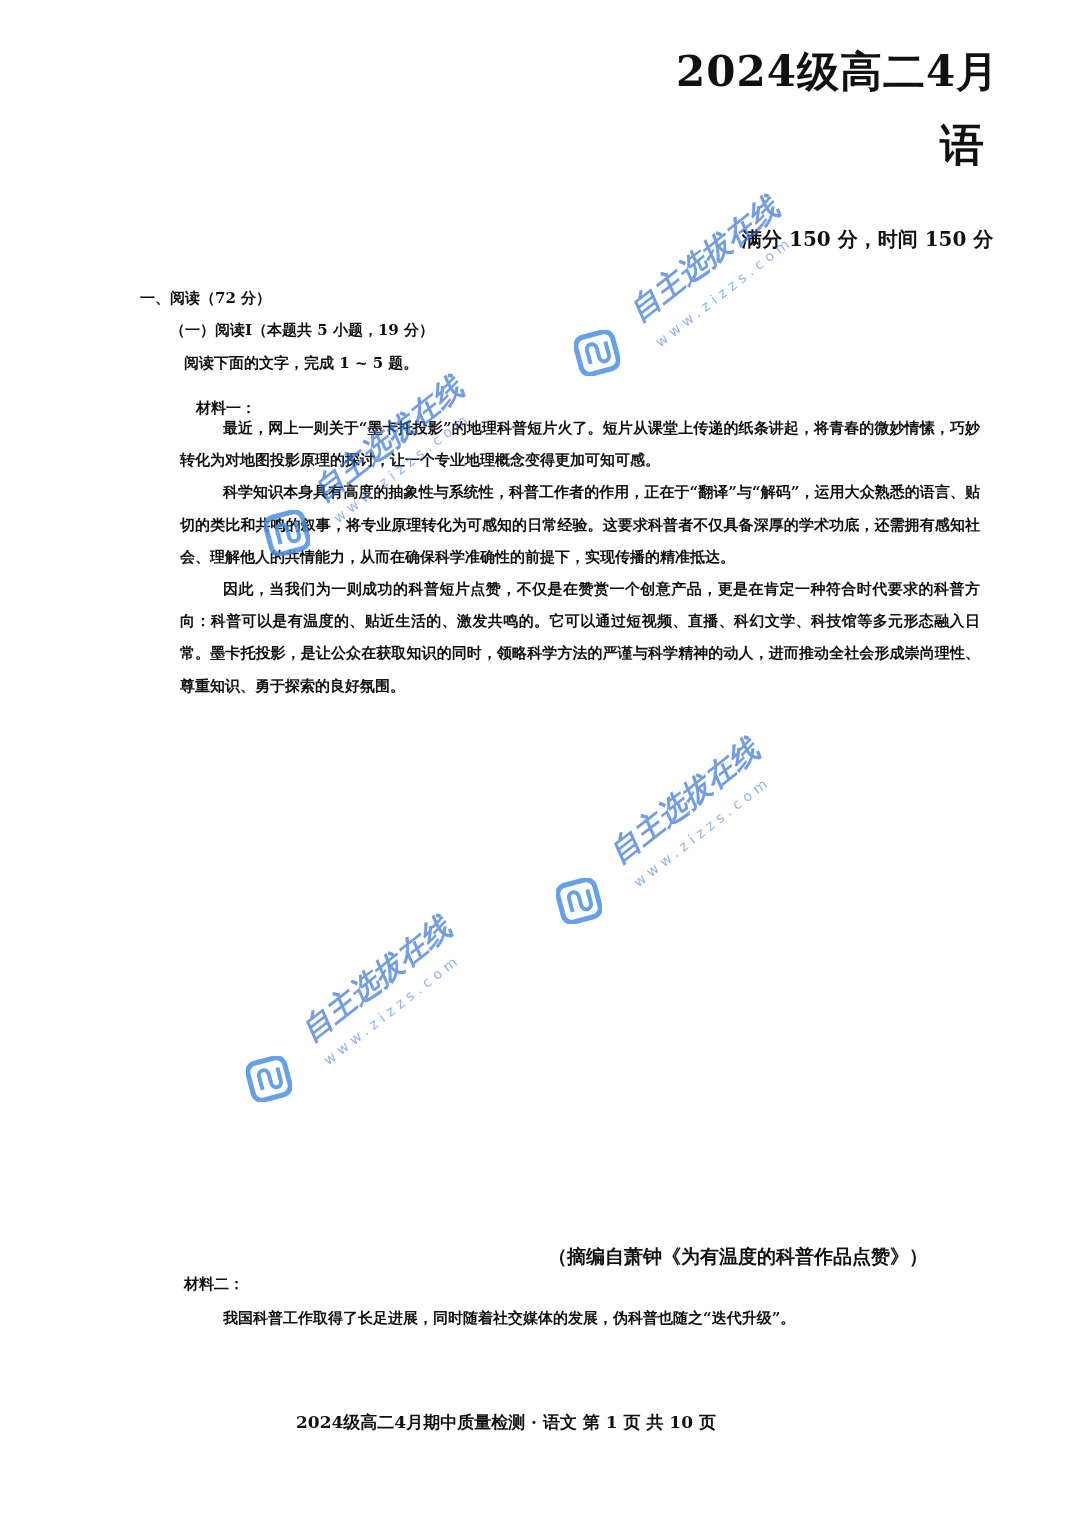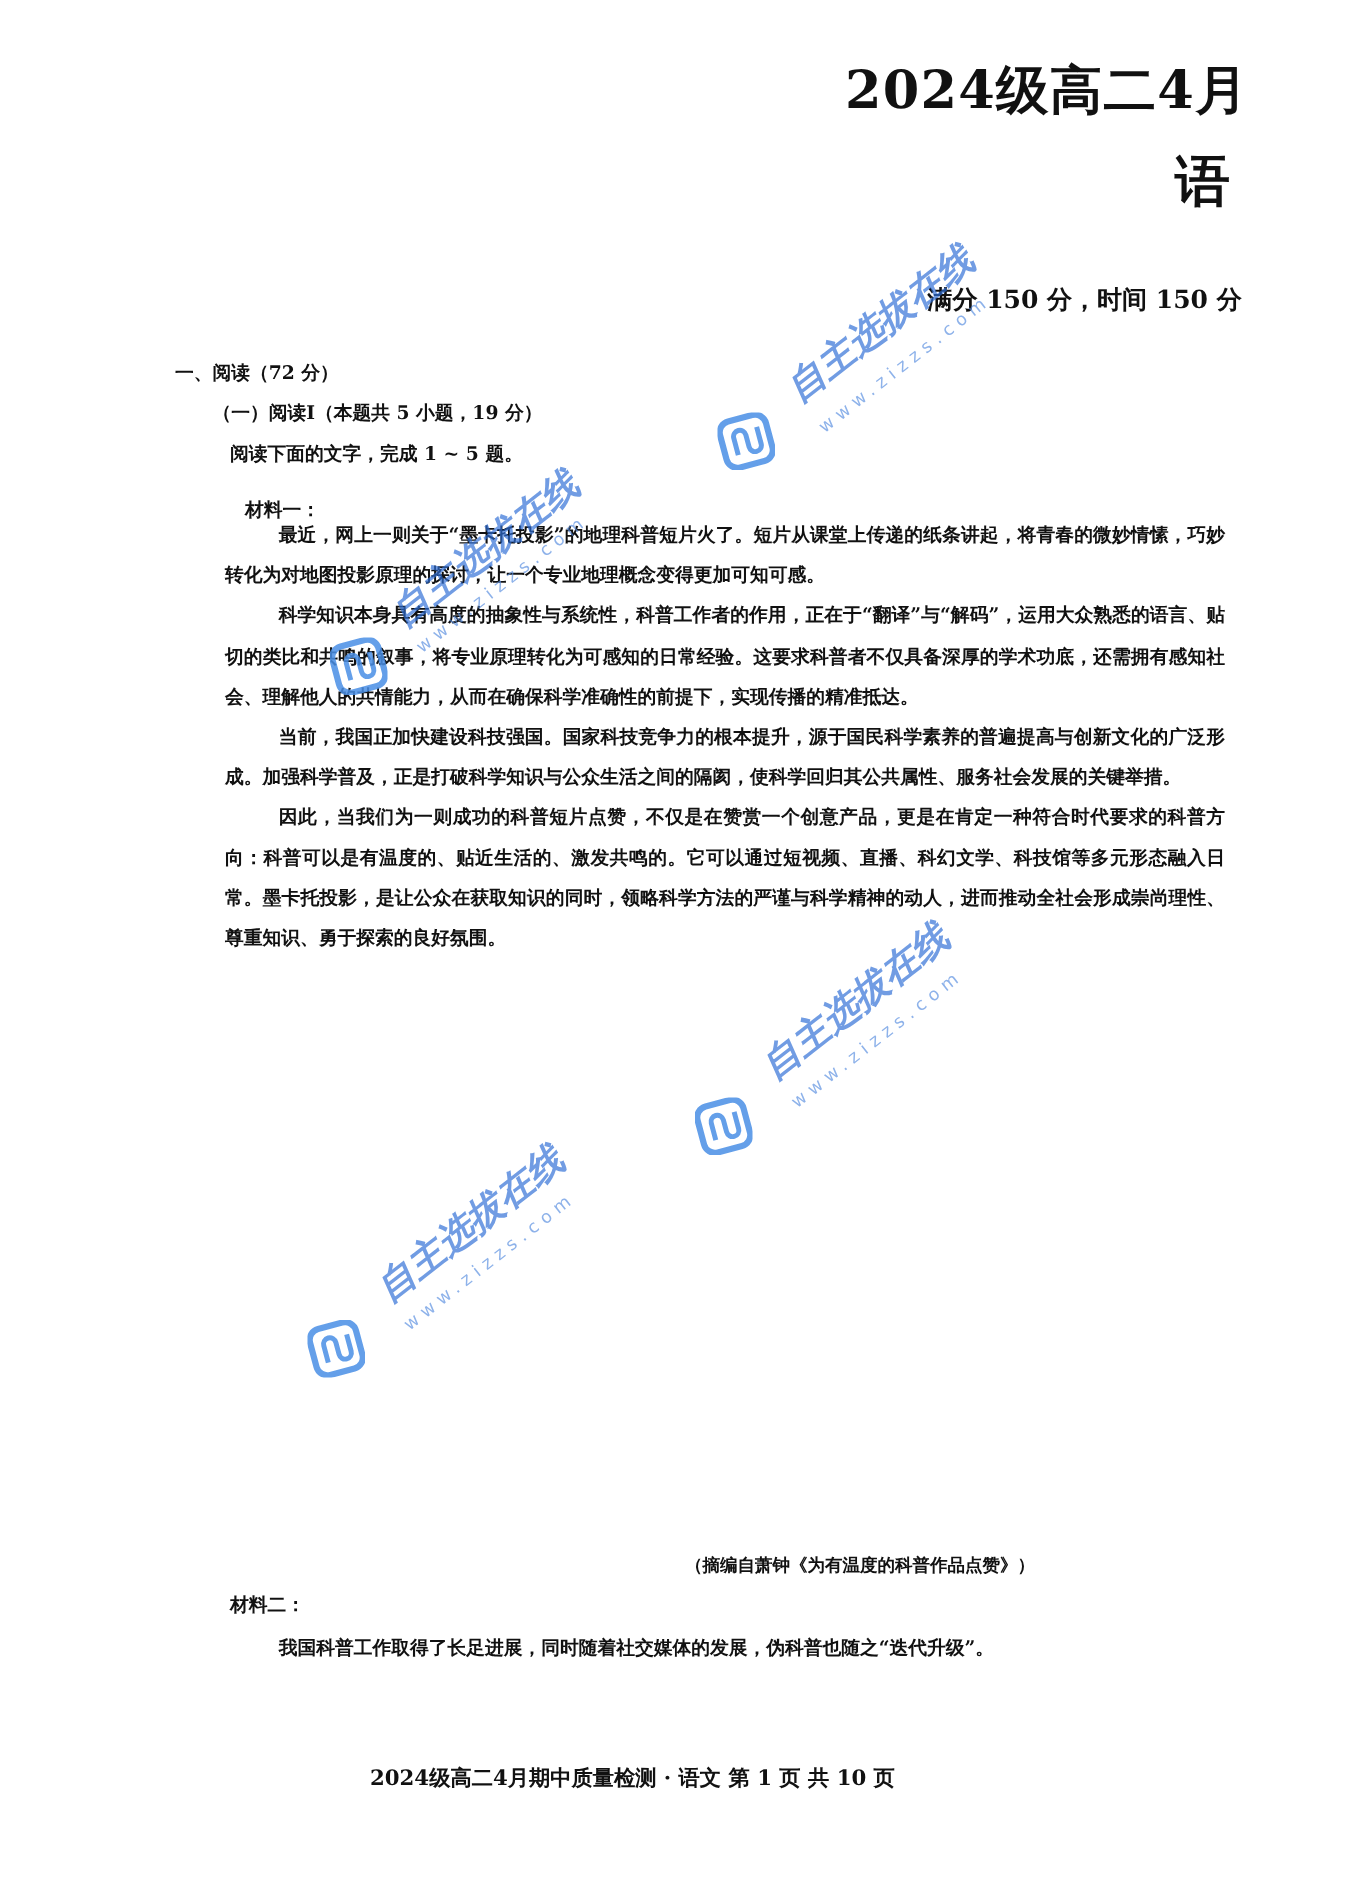--- a/index.html
+++ b/index.html
@@ -6,21 +6,21 @@
   body { width:1080px; height:1519px; position:relative; overflow:hidden;
          font-family:"DejaVu Serif","Liberation Serif",serif; color:#111; }
   .title1 { position:absolute; left:676px; top:44px; font-size:42px; font-weight:bold;
             letter-spacing:1px; white-space:nowrap; font-family:"DejaVu Serif",serif; }
   .title2 { position:absolute; left:940px; top:116px; font-size:44px; font-weight:bold; white-space:nowrap; }
   .meta { position:absolute; left:742px; top:226px; font-size:20px; font-weight:bold; white-space:nowrap; }
   .line { position:absolute; font-size:15px; font-weight:bold; white-space:nowrap; line-height:32px; }
   .para { position:absolute; left:140px; width:800px; font-size:15px; font-weight:bold;
           line-height:32.2px; text-align:justify;margin-left:40px; }
   .para p { margin:0; text-indent:43px; }
-  .source { position:absolute; left:548px; top:1244px; font-size:14px; font-weight:bold; white-space:nowrap; }
+  .source { position:absolute; left:548px; top:1244px; font-size:19px; font-weight:bold; white-space:nowrap; }
   .footer { position:absolute; left:296px; top:1411px; font-size:17px; font-weight:bold; white-space:nowrap; }
   .wm { position:absolute; pointer-events:none; opacity:0.85; }
   .wm-text { position:absolute; color:#2f6fd6; font-size:30px; font-weight:bold; font-style:italic;
              white-space:nowrap; transform:rotate(-38deg); transform-origin:left bottom; opacity:0.8; }
   .wm-url { position:absolute; color:#5a8fe0; font-size:14px; letter-spacing:5px;
             white-space:nowrap; transform:rotate(-38deg); transform-origin:left bottom; opacity:0.8;
             font-family:"DejaVu Sans",sans-serif; }
   .wm-logo { position:absolute; width:46px; height:46px; }
 </style>
 </head>
@@ -31,21 +31,20 @@
 <div class="meta">满分 150 分，时间 150 分</div>
 
 <div class="line" style="left:140px;top:282px;">一、阅读（72 分）</div>
 <div class="line" style="left:170px;top:314px;">（一）阅读Ⅰ（本题共 5 小题，19 分）</div>
 <div class="line" style="left:184px;top:347px;">阅读下面的文字，完成 1 ~ 5 题。</div>
 <div class="line" style="left:196px;top:380px;margin-top:12px;">材料一：</div>
 
 <div class="para" style="top:412px;">
   <p>最近，网上一则关于“墨卡托投影”的地理科普短片火了。短片从课堂上传递的纸条讲起，将青春的微妙情愫，巧妙转化为对地图投影原理的探讨，让一个专业地理概念变得更加可知可感。</p>
   <p>科学知识本身具有高度的抽象性与系统性，科普工作者的作用，正在于“翻译”与“解码”，运用大众熟悉的语言、贴切的类比和共鸣的叙事，将专业原理转化为可感知的日常经验。这要求科普者不仅具备深厚的学术功底，还需拥有感知社会、理解他人的共情能力，从而在确保科学准确性的前提下，实现传播的精准抵达。</p>
-  <p>当前，我国正加快建设科技强国。国家科技竞争力的根本提升，源于国民科学素养的普遍提高与创新文化的广泛形成。加强科学普及，正是打破科学知识与公众生活之间的隔阂，使科学回归其公共属性、服务社会发展的关键举措。</p>
   <p>因此，当我们为一则成功的科普短片点赞，不仅是在赞赏一个创意产品，更是在肯定一种符合时代要求的科普方向：科普可以是有温度的、贴近生活的、激发共鸣的。它可以通过短视频、直播、科幻文学、科技馆等多元形态融入日常。墨卡托投影，是让公众在获取知识的同时，领略科学方法的严谨与科学精神的动人，进而推动全社会形成崇尚理性、尊重知识、勇于探索的良好氛围。</p>
 </div>
 
 <div class="source">（摘编自萧钟《为有温度的科普作品点赞》）</div>
 <div class="line" style="left:184px;top:1268px;">材料二：</div>
 
 <div class="para" style="top:1302px;">
   <p>我国科普工作取得了长足进展，同时随着社交媒体的发展，伪科普也随之“迭代升级”。</p>
 </div>
 

